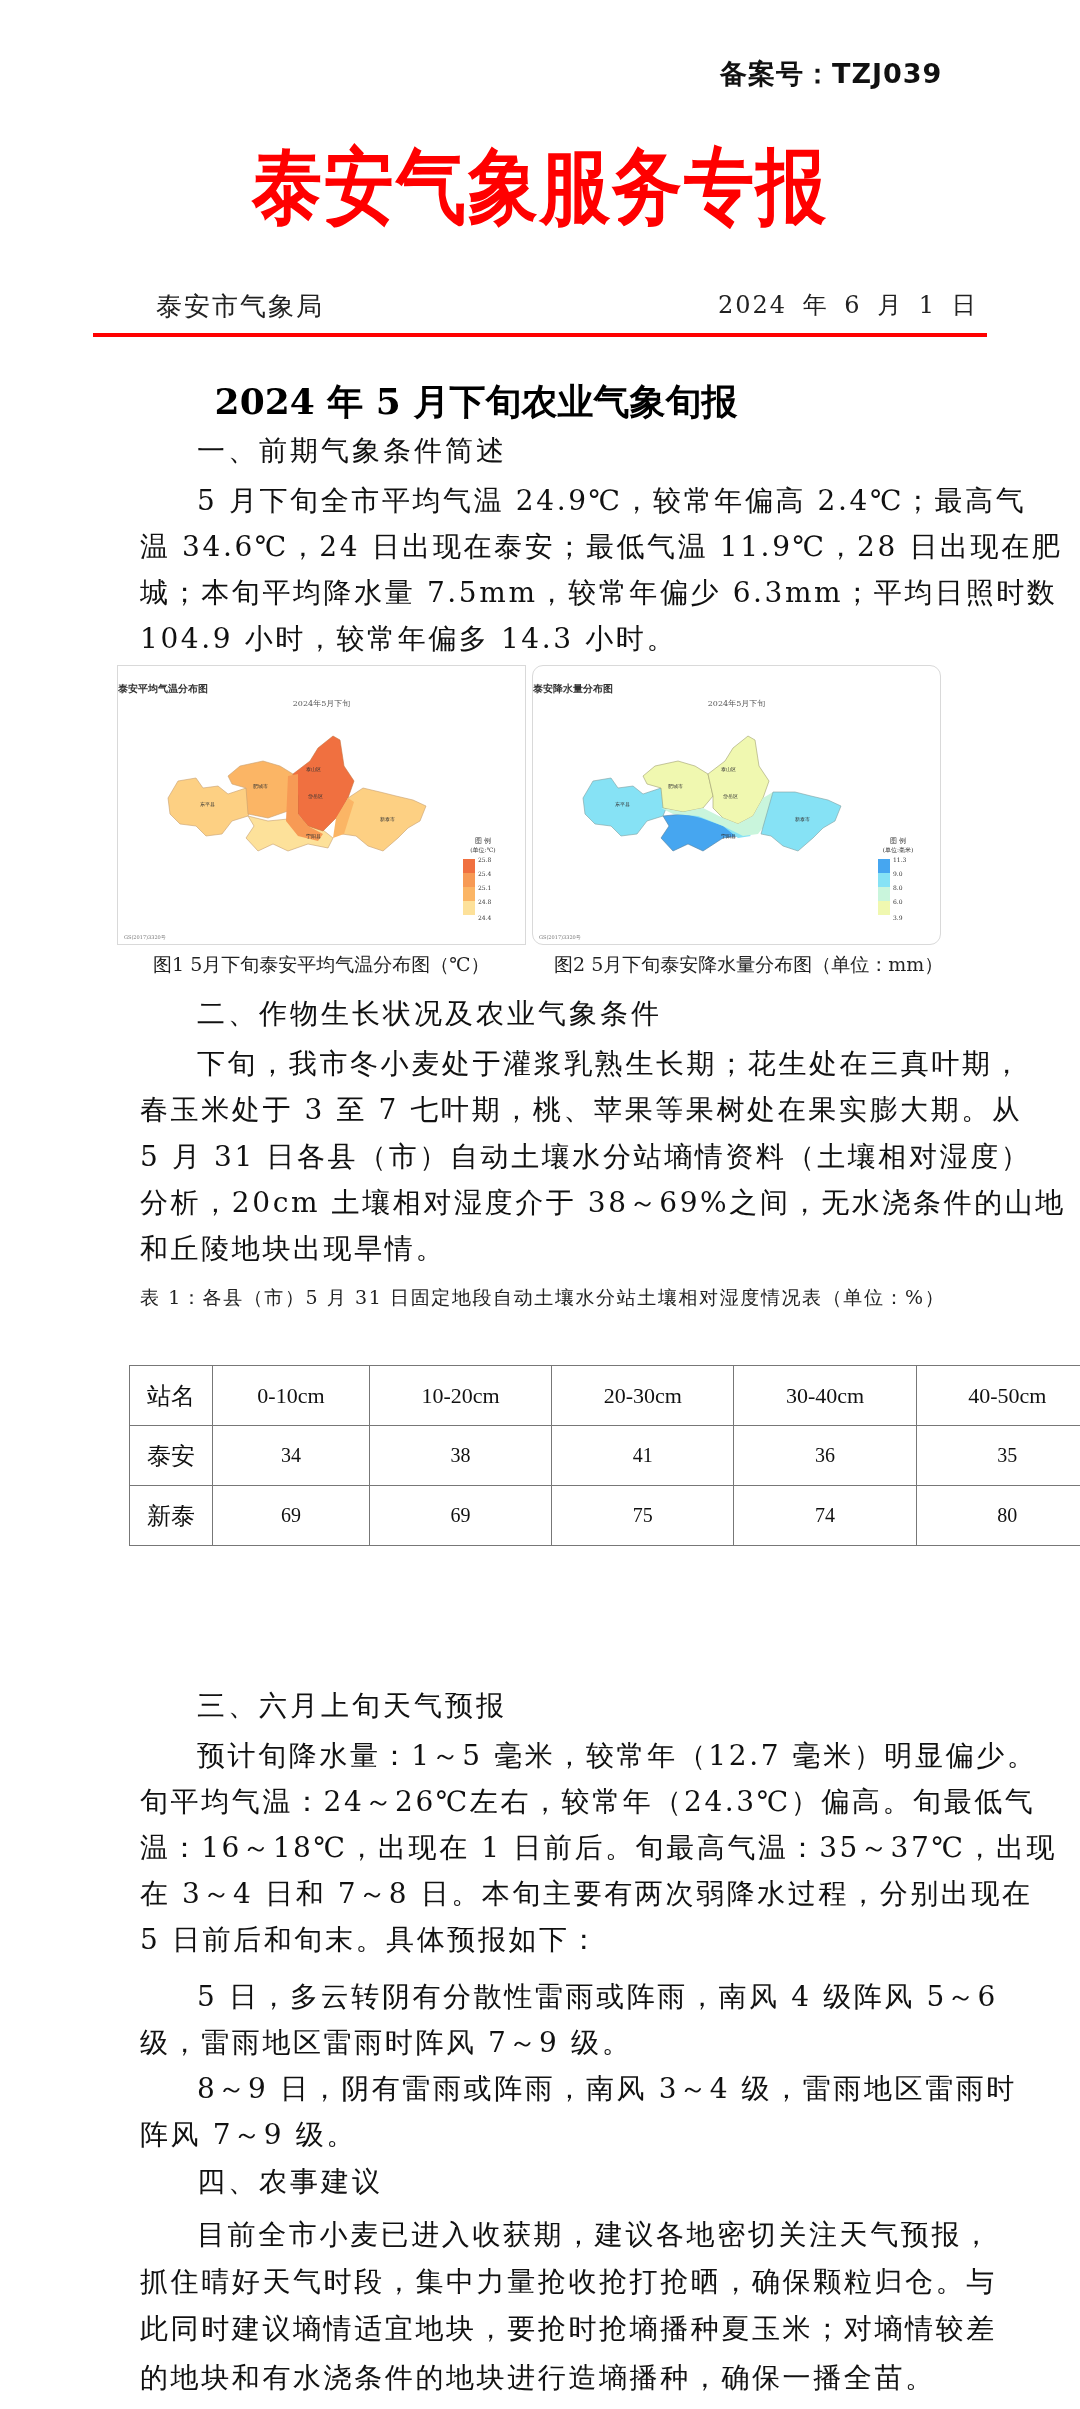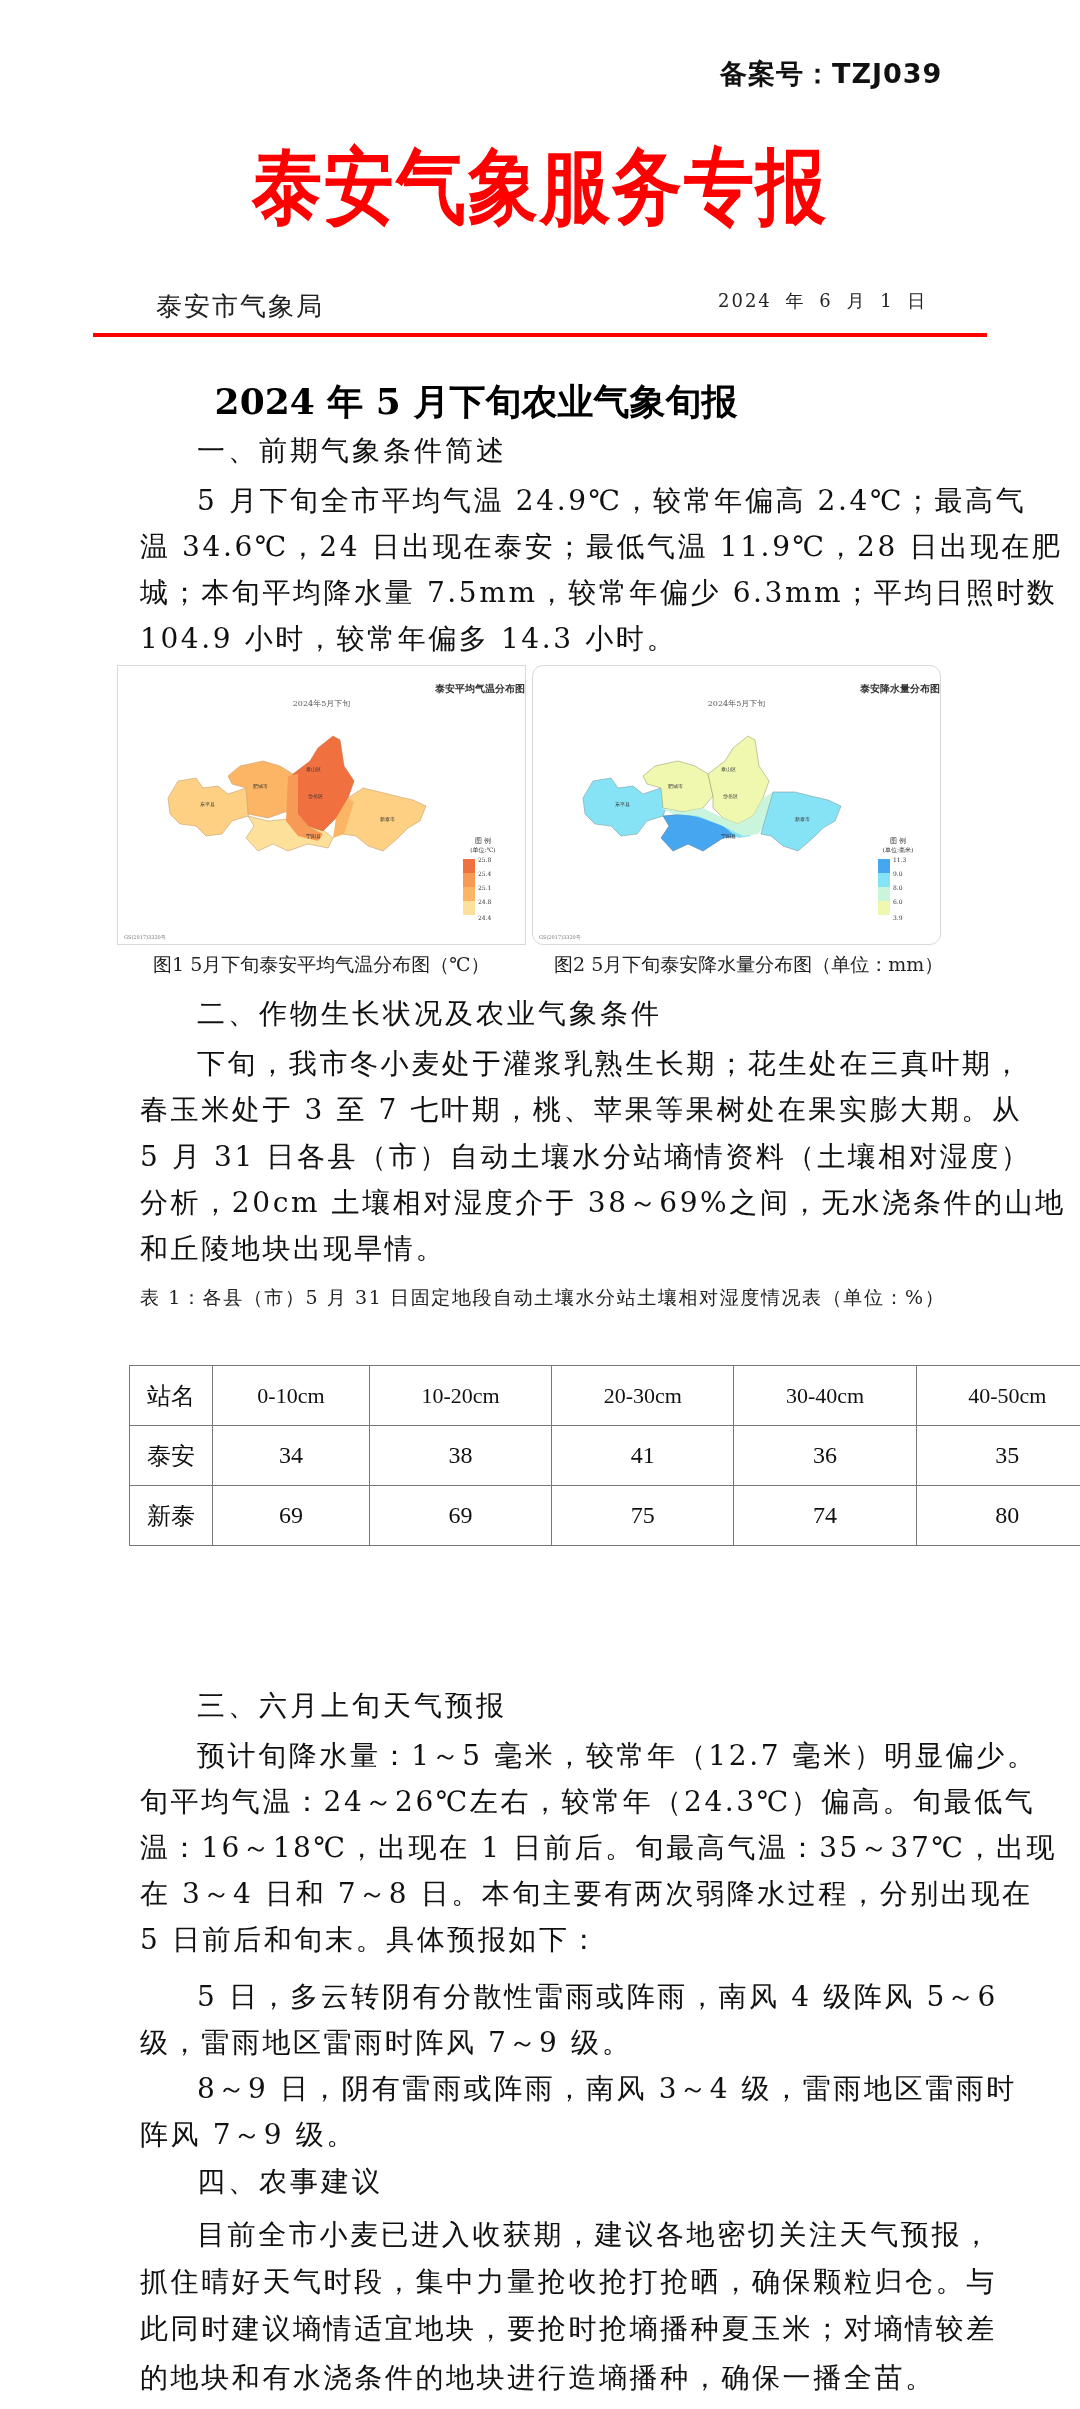--- a/index.html
+++ b/index.html
@@ -5,45 +5,45 @@
   html, body { margin: 0; padding: 0; background: #ffffff; }
   body { width: 1080px; height: 2409px; position: relative; overflow: hidden;
          font-family: "DejaVu Serif", "Liberation Serif", serif; color: #111; }
   .abs { position: absolute; white-space: nowrap; }
   .filing { left: 720px; top: 56px; font-family: "DejaVu Sans", "Liberation Sans", sans-serif;
             font-size: 27px; font-weight: bold; color: #111; letter-spacing: 1px; }
   .masthead { left: 0; width: 1080px; top: 132px; text-align: center; color: #ff0000;
               font-family: "DejaVu Serif", "Liberation Serif", serif; font-weight: bold;
               font-size: 70px; letter-spacing: 2px; transform: scaleY(1.18); transform-origin: center top; }
   .org { left: 156px; top: 289px; font-size: 26px; letter-spacing: 2px; color: #222; }
-  .date { left: 718px; top: 289px; font-size: 18px; letter-spacing: 2px; color: #222; word-spacing: 6px; }
+  .date { left: 718px; top: 289px; font-size: 24px; letter-spacing: 2px; color: #222; word-spacing: 6px; }
   .redline { left: 93px; top: 333px; width: 894px; height: 4px; background: #ff0000; }
   .subtitle { left: 0; width: 952px; top: 378px; text-align: center; font-size: 36px;
               font-weight: bold; letter-spacing: 0px; color: #000; }
   .heading { left: 197px; font-size: 28px; letter-spacing: 3px; color: #111; }
   .line { left: 140px; width: 790px; font-size: 28px; letter-spacing: 2.6px; color: #111;
           height: 46px; line-height: 46px; overflow: visible; }
   .line.indent { left: 197px; width: 733px; }
   .figure { top: 665px; height: 278px; border: 1px solid #d9d9d9; background: #fff; }
-  .fig-title { position: absolute; left: 0; right: 0; top: 16px; text-align: right;
+  .fig-title { position: absolute; left: 0; right: 0; top: 16px; text-align: left;
                font-family: "DejaVu Sans", "Liberation Sans", sans-serif; font-size: 10px; font-weight: bold; color: #333; }
   .fig-sub { position: absolute; left: 0; right: 0; top: 32px; text-align: center; font-size: 8px; color: #555; }
   .fig-foot { position: absolute; left: 6px; bottom: 4px; font-size: 5px; color: #777; }
   .legend { position: absolute; right: 22px; top: 170px; width: 40px; font-size: 6px; color: #333; }
   .legend .lt { text-align: center; font-size: 7px; }
   .legend .lu { text-align: center; font-size: 6px; margin-bottom: 4px; }
   .legend .row { display: flex; align-items: flex-end; height: 14px; }
   .legend .sw { width: 12px; height: 14px; }
   .legend .lv { margin-left: 3px; font-size: 6px; line-height: 6px; transform: translateY(-10px); }
   .caption { top: 952px; font-size: 19px; color: #222; letter-spacing: 0px; }
   .tcap { left: 140px; top: 1285px; font-size: 19px; color: #222; letter-spacing: 1.6px; }
   table.soil { position: absolute; left: 129px; top: 1317px; width: 970px; border-collapse: collapse;
                font-family: Liberation Serif, serif; margin-top: 48px; }
   table.soil td, table.soil th { border: 1.5px solid #777; height: 59px; text-align: center;
-               font-size: 24px; font-weight: normal; color: #111; padding: 0; }
+               font-size: 20px; font-weight: normal; color: #111; padding: 0; }
   table.soil th { font-size: 22px; }
   table.soil .c0 { width: 82px; font-size: 24px; }
   svg { display: block; }
 </style>
 </head>
 <body>
 
 <div class="abs filing">备案号：TZJ039</div>
 <div class="abs masthead">泰安气象服务专报</div>
 <div class="abs org">泰安市气象局</div>

